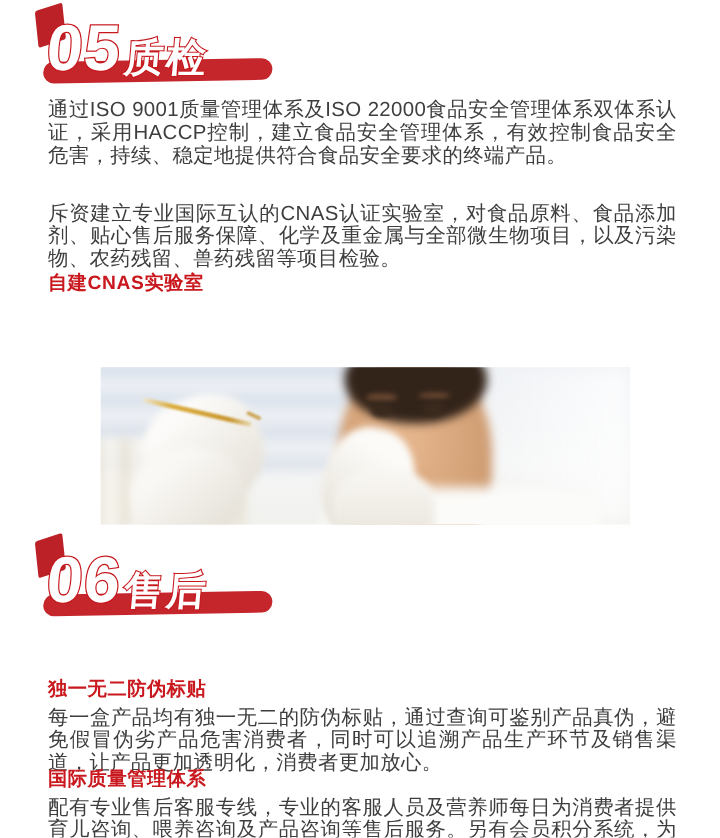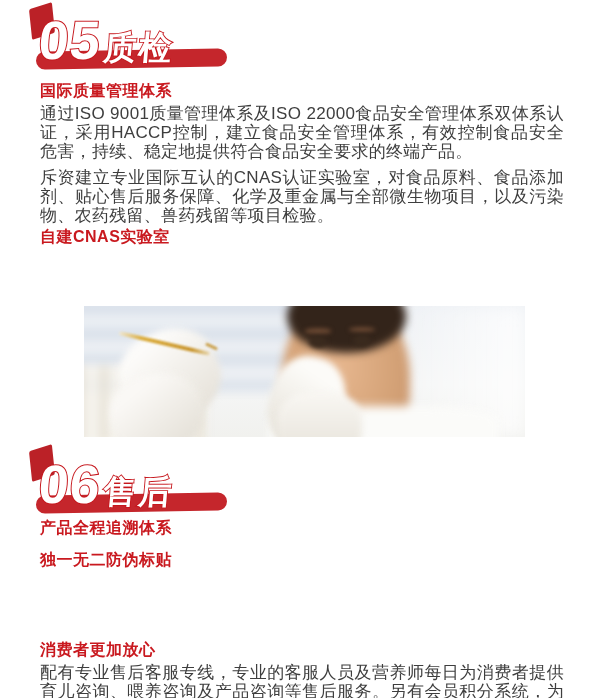--- a/index.html
+++ b/index.html
@@ -16,21 +16,21 @@
     background:var(--accent-red,#c5262c);border-radius:9px;transform:rotate(-1deg);z-index:1;}
   .hdr-text{position:absolute;left:3px;bottom:6px;display:flex;align-items:flex-end;z-index:2;
     transform:skewX(-5deg);}
   .hdr-num{font-size:54px;line-height:44px;font-weight:800;color:#ffffff;
     -webkit-text-stroke:2px var(--stroke-red,#c6171d);paint-order:stroke fill;letter-spacing:1px;}
   .hdr-cjk{font-size:33px;line-height:30px;font-weight:800;color:#ffffff;margin-left:3px;margin-bottom:-1px;
     -webkit-text-stroke:1.8px var(--stroke-red,#c6171d);paint-order:stroke fill;letter-spacing:2px;}
 
   
   .block{position:absolute;left:40px;width:524px;}
-  .b1{top:82px}.b2{top:168px}.b3{top:228px}.b4{top:519px}.b5{top:551px}.b6{top:641px}
+  .b1{top:82px}.b2{top:168px}.b3{top:228px}.b4{top:519px}.b5{top:566px}.b6{top:641px}
   .block h3{margin:0 0 4px 0;font-size:16px;line-height:18px;font-weight:700;
     color:var(--title-red,#c9191f);letter-spacing:0.5px;}
   .block p{margin:0;font-size:17px;line-height:19px;color:var(--body-text,#3e3e3e);
     text-align:justify;letter-spacing:0.3px;}
 
   
   .photo{position:absolute;left:84px;top:306px;width:441px;height:131px;overflow:hidden;
     background:linear-gradient(180deg,#eef1f5 0%,#f5f6f6 60%,#f1f1ee 100%);}
   .photo div{position:absolute;}
   .ph-grid{left:-5%;top:-12%;width:58%;height:78%;opacity:.55;filter:blur(5px);
@@ -70,21 +70,20 @@
   <header class="sec-header hdr-05">
     <div class="hdr-flag"></div>
     <div class="hdr-bar"></div>
     <div class="hdr-text">
       <span class="hdr-num">05</span>
       <span class="hdr-cjk">质检</span>
     </div>
   </header>
 
   <section class="block b1">
-    <h3>国际质量管理体系</h3>
     <p>通过ISO 9001质量管理体系及ISO 22000食品安全管理体系双体系认证，采用HACCP控制，建立食品安全管理体系，有效控制食品安全危害，持续、稳定地提供符合食品安全要求的终端产品。</p>
   </section>
 
   <section class="block b2">
     <p>斥资建立专业国际互认的CNAS认证实验室，对食品原料、食品添加剂、贴心售后服务保障、化学及重金属与全部微生物项目，以及污染物、农药残留、兽药残留等项目检验。</p>
   </section>
 
   <section class="block b3">
     <h3>自建CNAS实验室</h3>
   </section>
@@ -111,25 +110,25 @@
   <header class="sec-header hdr-06">
     <div class="hdr-flag"></div>
     <div class="hdr-bar"></div>
     <div class="hdr-text">
       <span class="hdr-num">06</span>
       <span class="hdr-cjk">售后</span>
     </div>
   </header>
 
   <section class="block b4">
-    <h3>产品全程追溯体系</h3>
   </section>
 
   <section class="block b5">
     <h3>独一无二防伪标贴</h3>
+    <p>每一盒产品均有独一无二的防伪标贴，通过查询可鉴别产品真伪，避免假冒伪劣产品危害消费者，同时可以追溯产品生产环节及销售渠道，让产品更加透明化，消费者更加放心。</p>
   </section>
 
   <section class="block b6">
-    <h3>消费者更加放心</h3>
+    <h3>国际质量管理体系</h3>
     <p>配有专业售后客服专线，专业的客服人员及营养师每日为消费者提供育儿咨询、喂养咨询及产品咨询等售后服务。另有会员积分系统，为会员提供长期的购买优惠。</p>
   </section>
 
 </div>
 
 </body></html>

